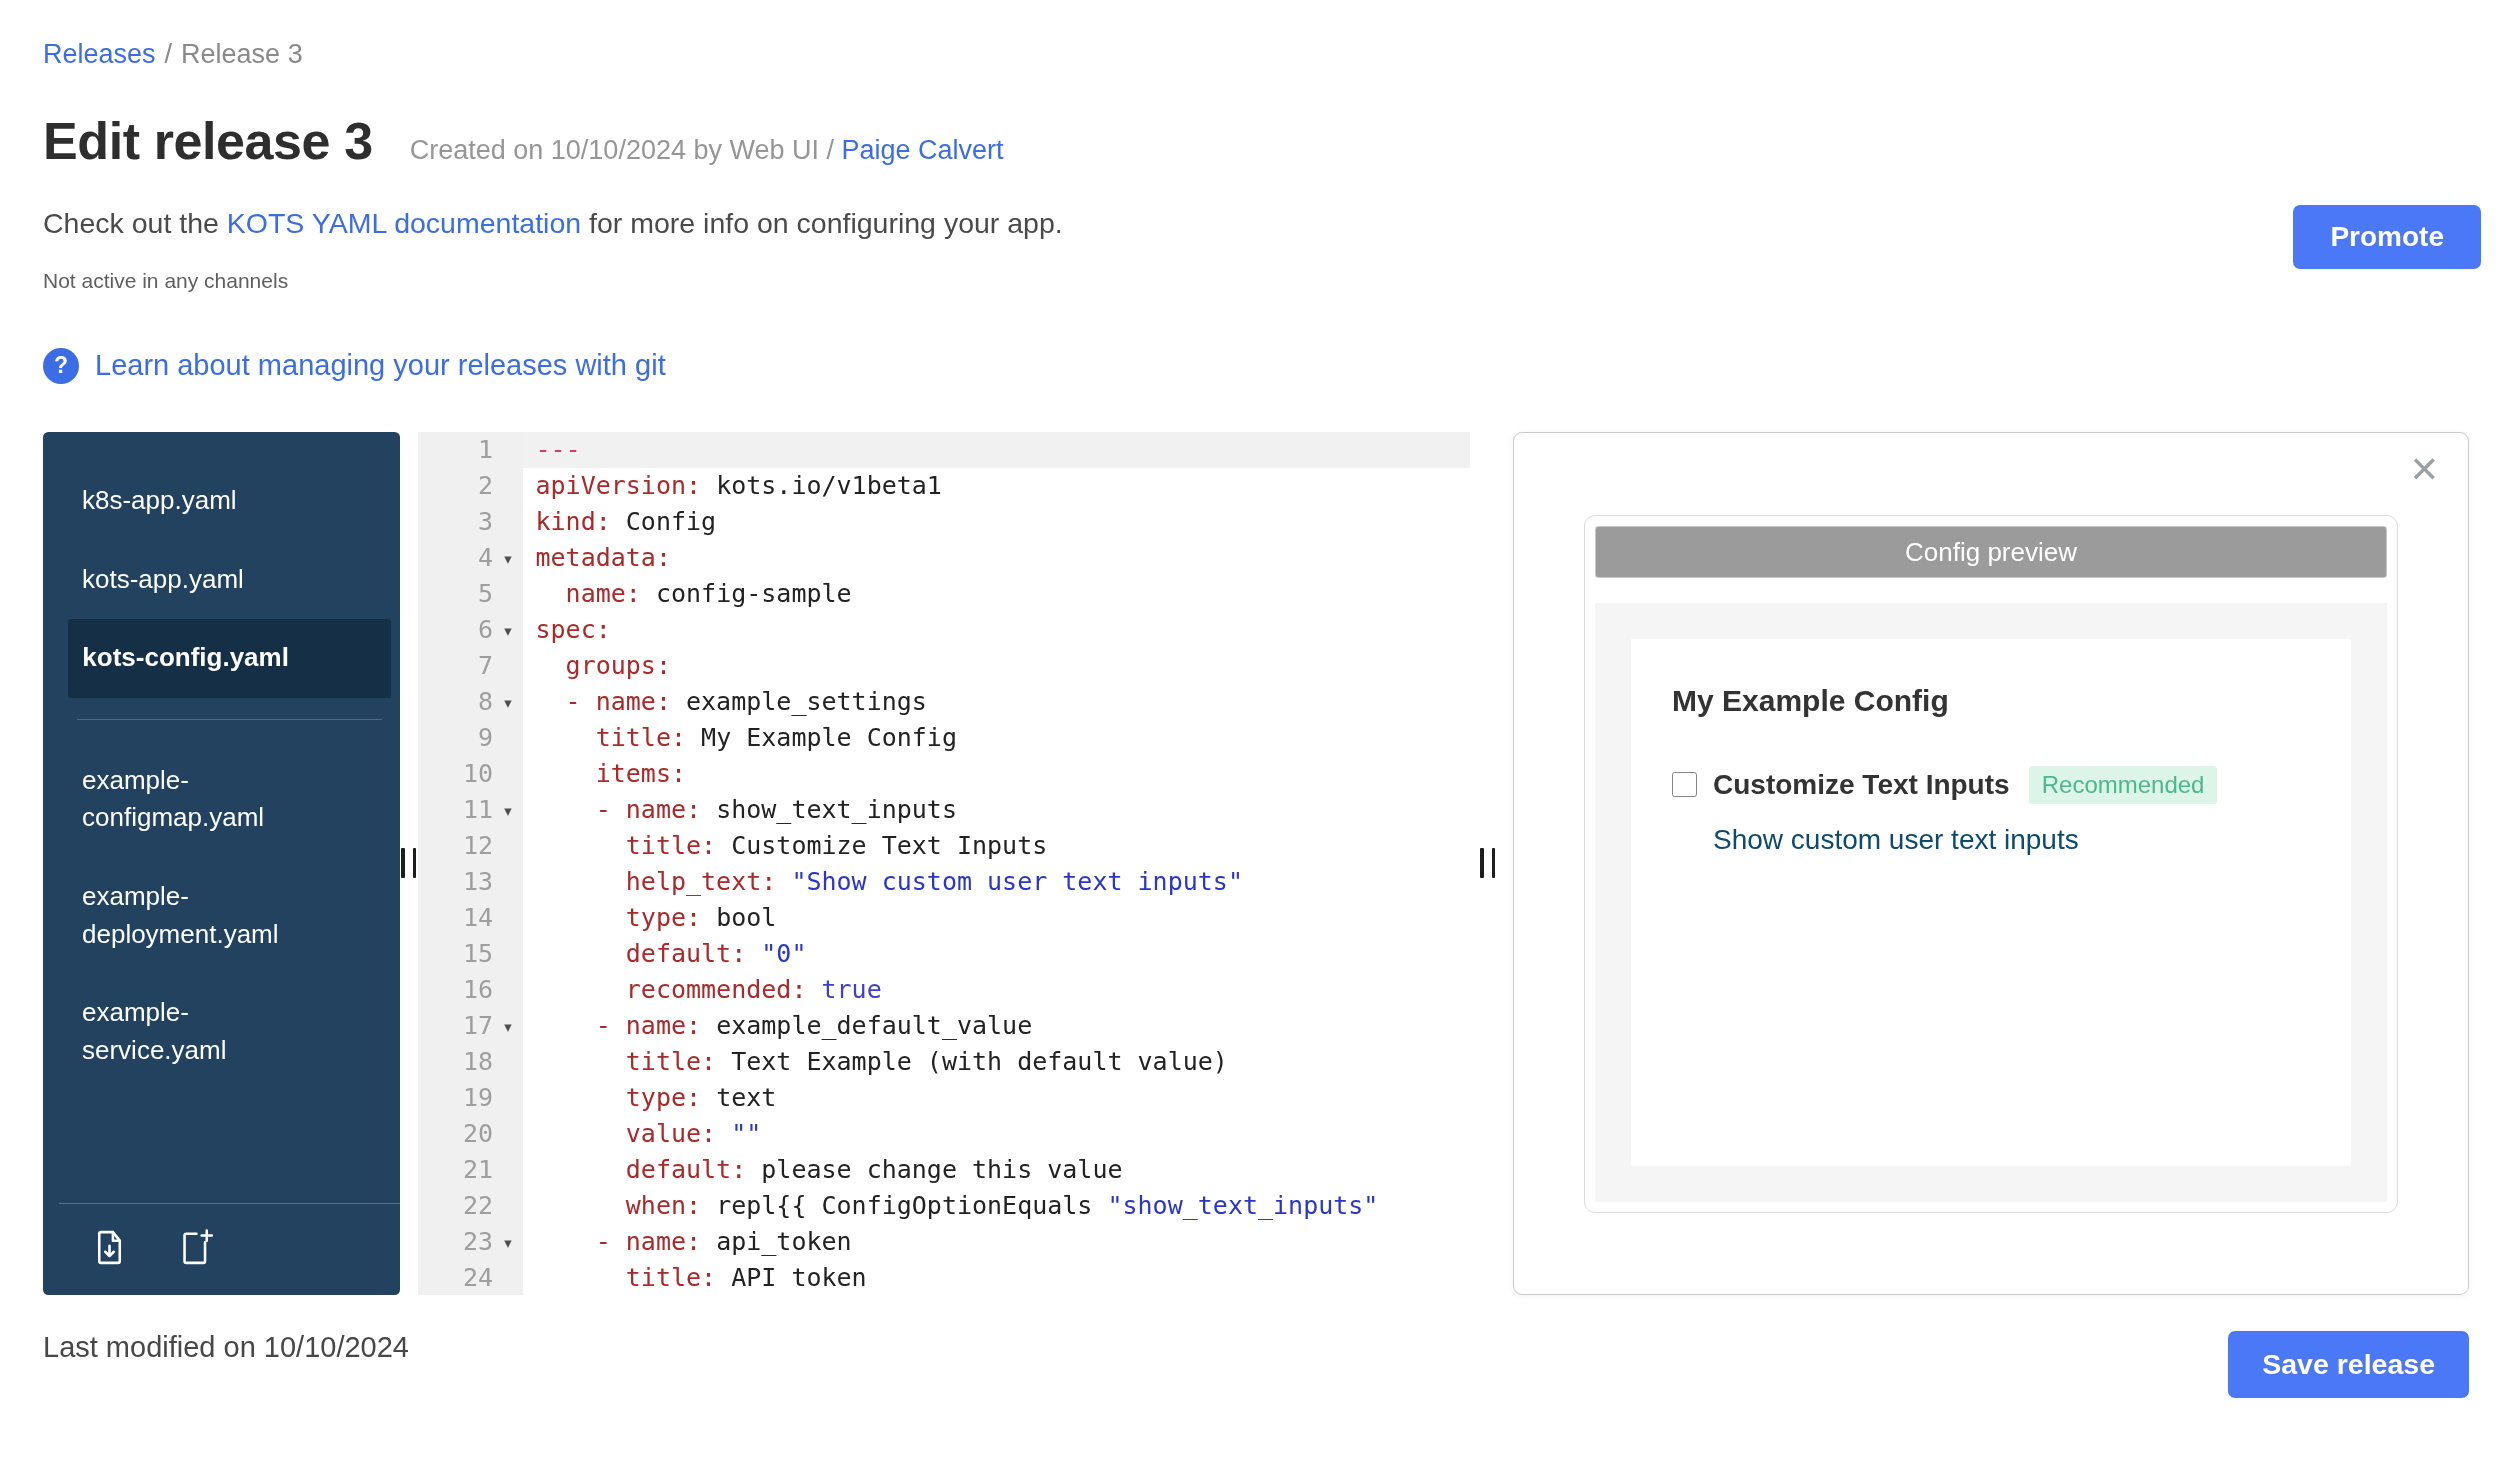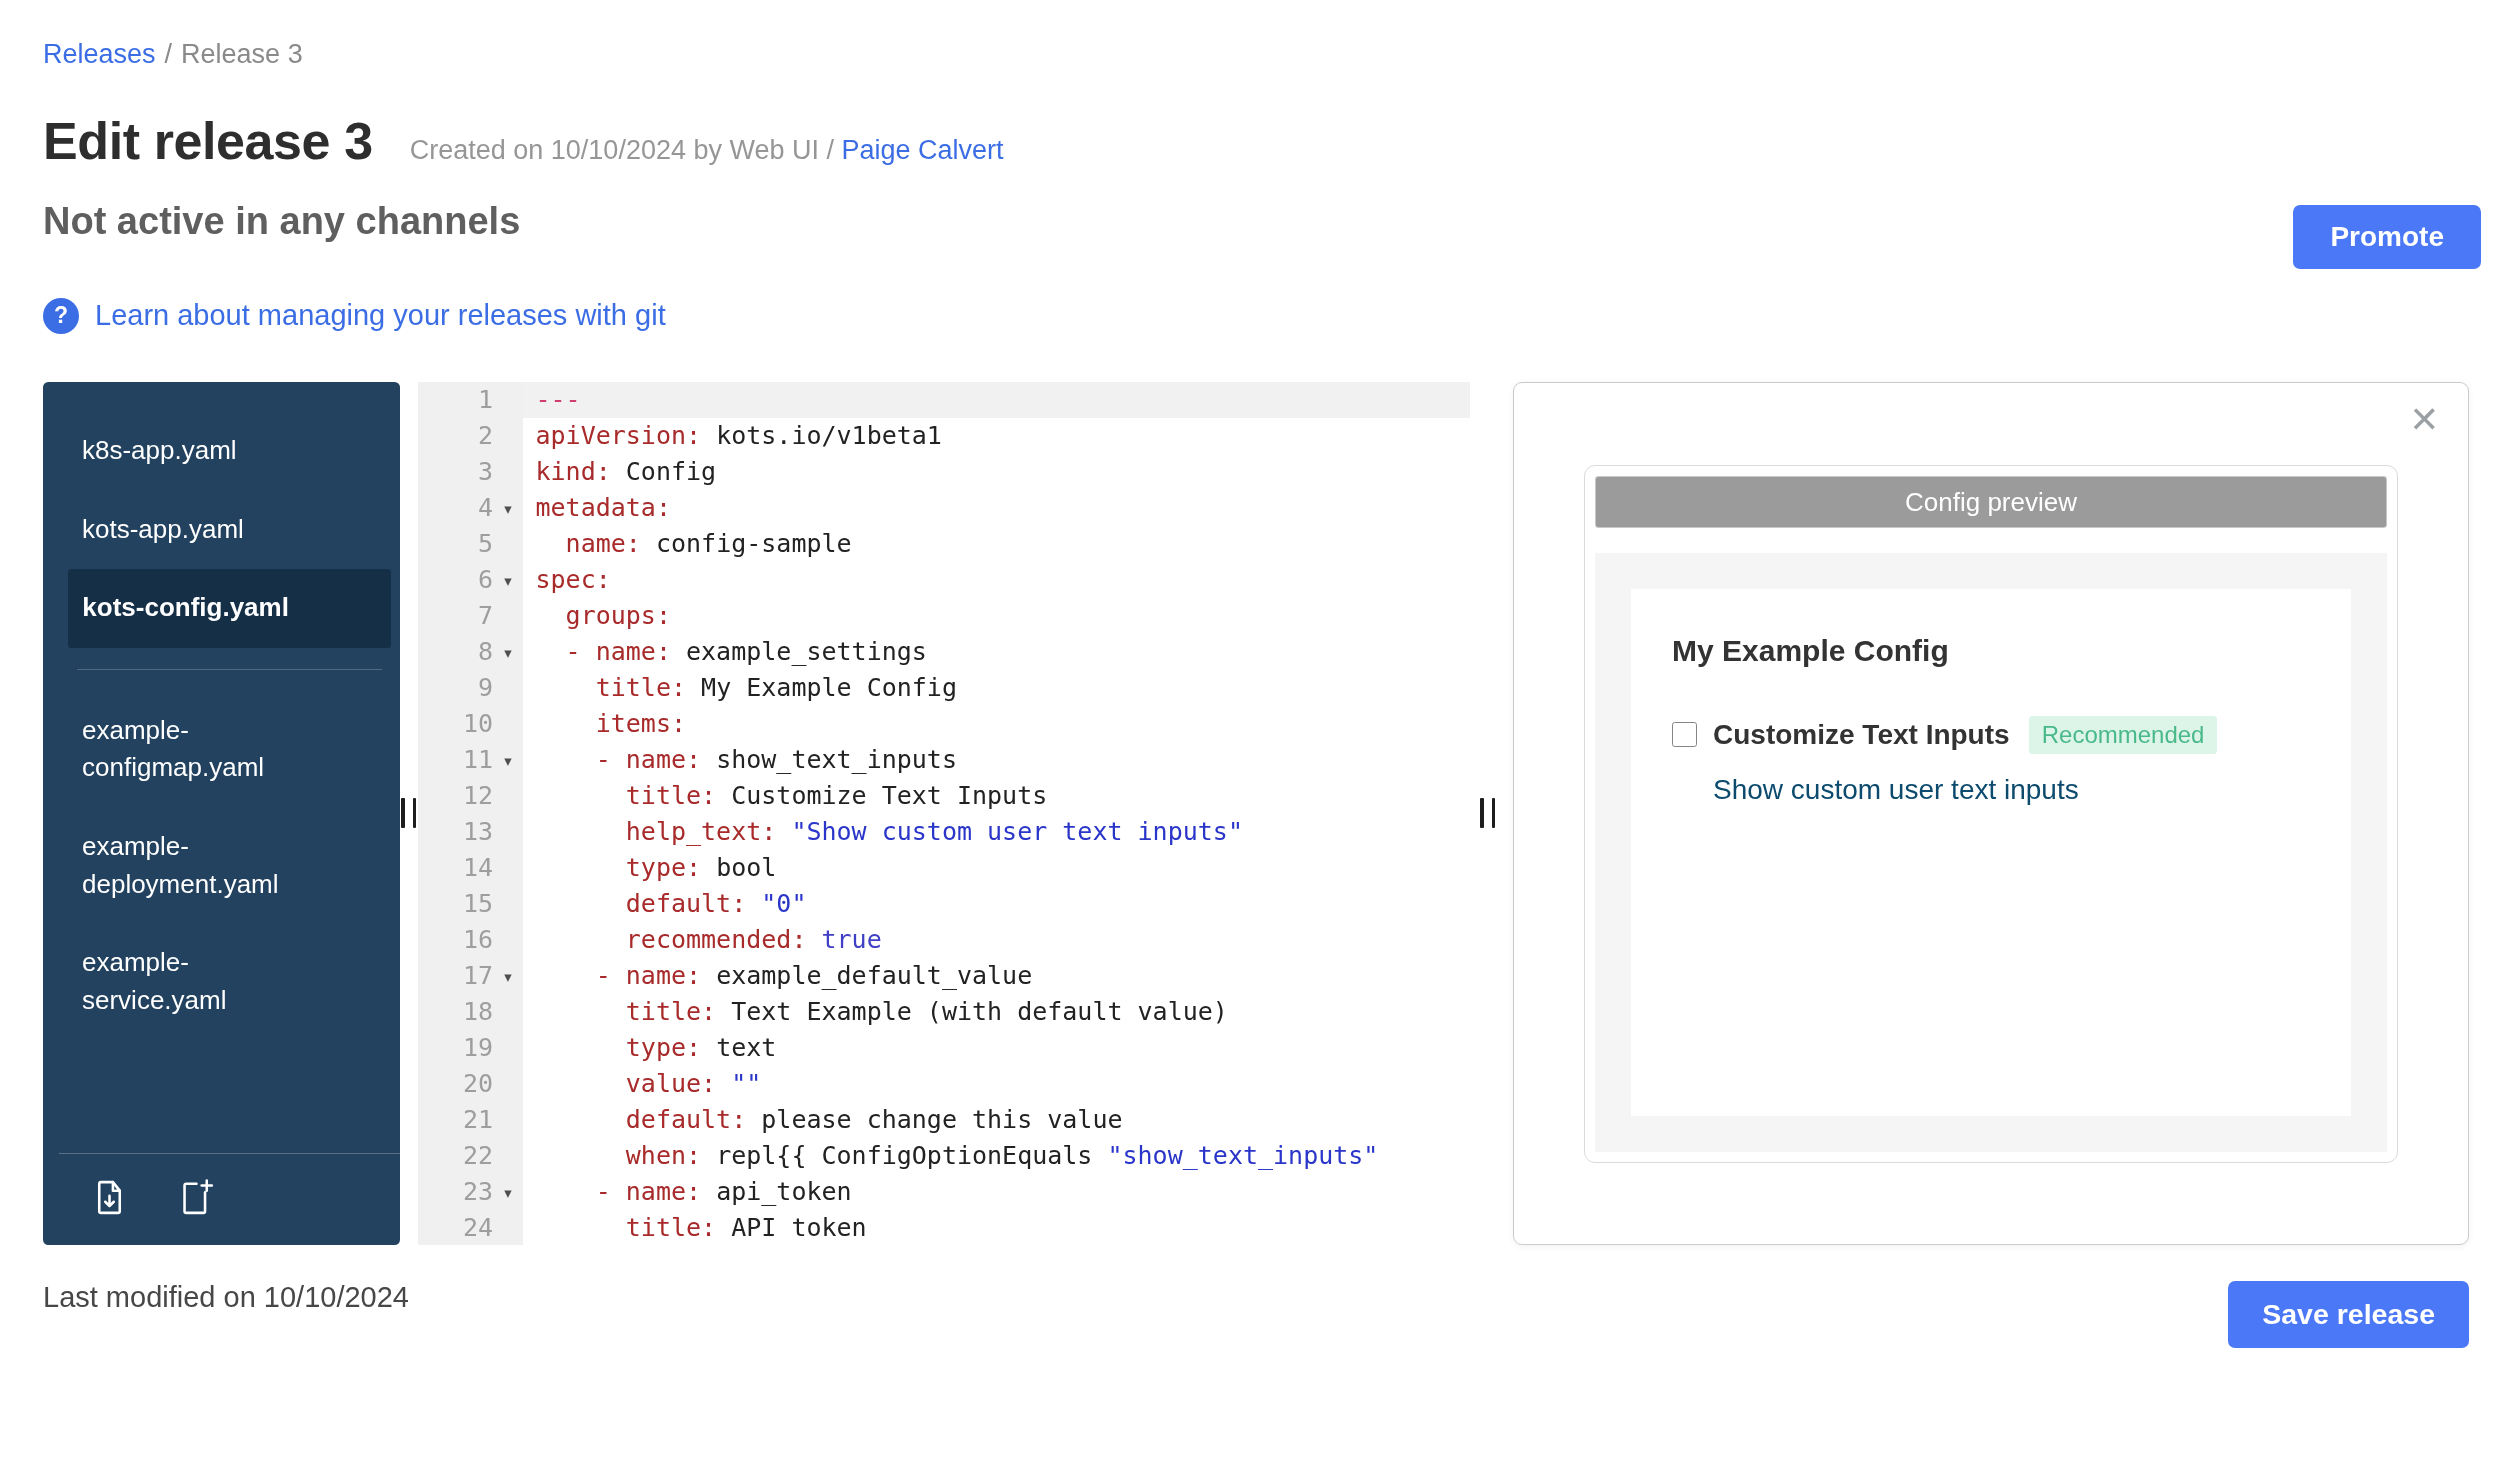--- a/index.html
+++ b/index.html
@@ -11,21 +11,21 @@
 
   
   .breadcrumb { font-size: 27px; color: #8a8a8a; display: flex; align-items: baseline; }
   .breadcrumb .sep { margin: 0 9px; color: #8a8a8a; }
 
   
   .title-row { display: flex; align-items: baseline; gap: 37px; margin-top: 41px; }
   .h1 { font-size: 52px; font-weight: 700; color: #2e2e2e; letter-spacing: -0.4px; }
   .created { font-size: 27px; color: #969696; }
   .docs-row { margin-top: 36px; font-size: 28.5px; color: #4a4a4a; }
-  .status-row { margin-top: 28.5px; font-size: 38px; color: #5f5f5f; font-weight: bold; }
+  .status-row { margin-top: 28.5px; font-size: 21px; color: #5f5f5f; }
   .git-row { margin-top: 55px; display: flex; align-items: center; gap: 16px; }
   .help-badge { width: 36px; height: 36px; border-radius: 50%; background: #3b6de4; color: #fff;
     font-size: 23px; font-weight: 700; display: flex; align-items: center; justify-content: center; }
   .git-link { font-size: 29px; }
 
   .btn { display: inline-block; background: #4a78f6; color: #fff; border: none; cursor: pointer;
     border-radius: 7.1px; font-family: "Liberation Sans", sans-serif; font-weight: 700; }
   .promote-btn { position: absolute; top: 205px; right: 31px; font-size: 28px; padding: 16px 37px; }
   .save-btn { font-size: 28.5px; padding: 17px 34px; }
 
@@ -105,20 +105,23 @@
     <span>Release 3</span>
   </div>
 
   <div class="title-row">
     <div class="h1">Edit release 3</div>
     <div class="created">
       <span>Created on 10/10/2024 by Web UI / </span><span class="link">Paige Calvert</span>
     </div>
   </div>
 
+  <div class="docs-row">
+    <span>Check out the </span><span class="link">KOTS YAML documentation</span><span> for more info on configuring your app.</span>
+  </div>
 
   <button class="btn promote-btn">Promote</button>
 
   <div class="status-row">Not active in any channels</div>
 
   <div class="git-row">
     <span class="help-badge">?</span>
     <span class="link git-link">Learn about managing your releases with git</span>
   </div>
 

